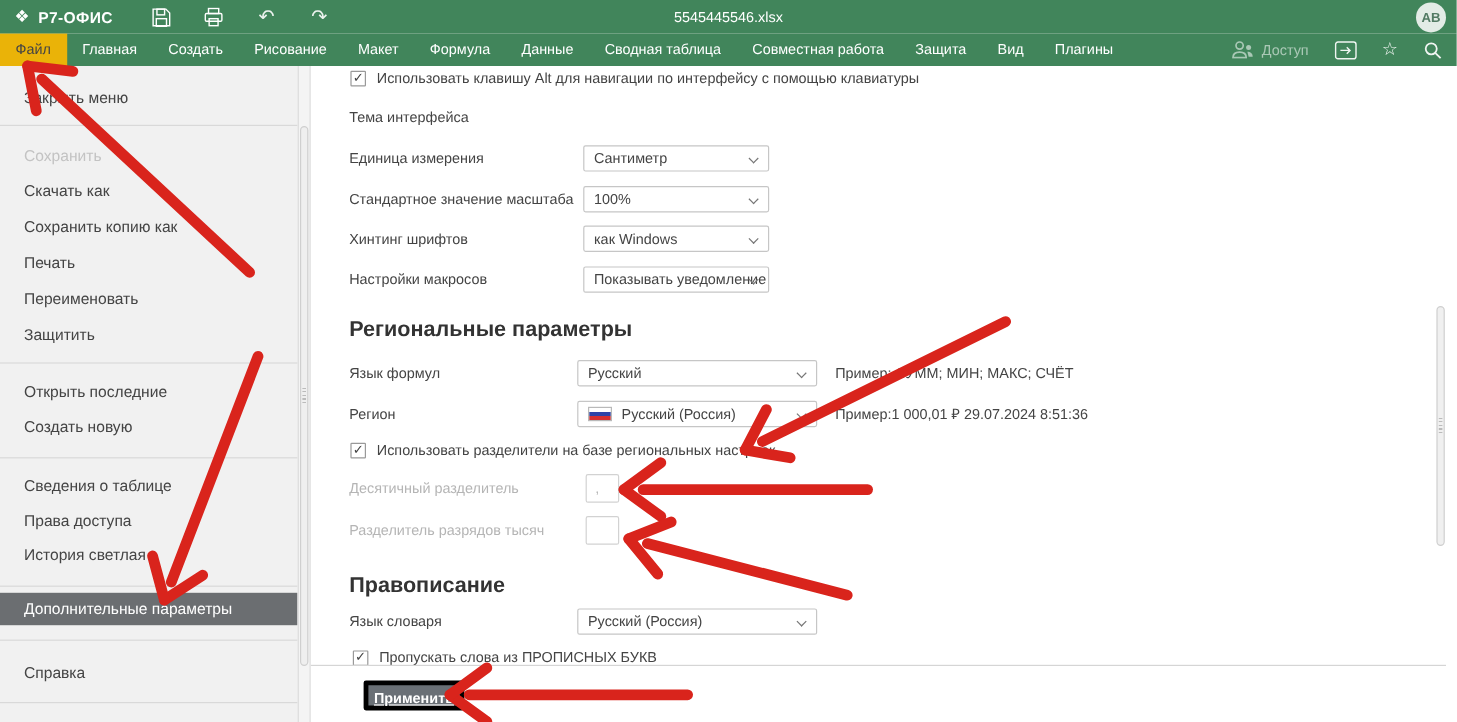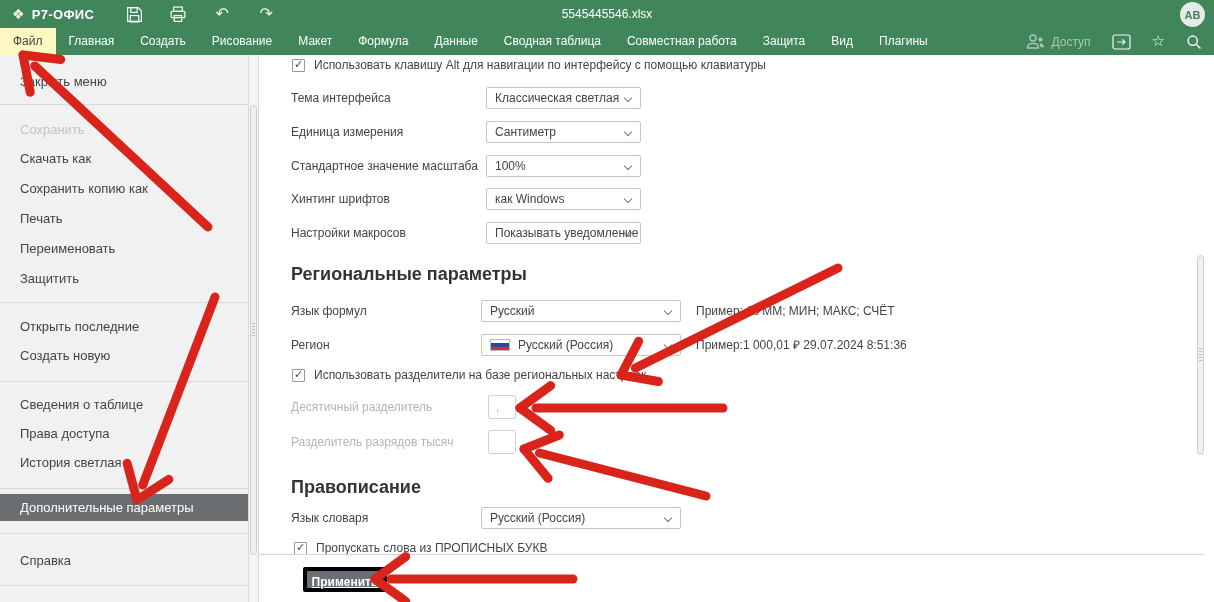--- a/index.html
+++ b/index.html
@@ -28,21 +28,21 @@
                text-align:center; color:#fff; font-size:12px; pointer-events:none; }
   .avatar { position:absolute; right:9px; top:2px; width:25px; height:25px; border-radius:50%;
             background:#e3ece6; color:#527a63; font-size:11px; font-weight:bold;
             display:flex; align-items:center; justify-content:center; cursor:pointer; }
 
   
   .tabbar { position:absolute; left:0; top:28px; width:1214px; height:27px;
             background:#41855b; display:flex; align-items:stretch; }
   .tabs { display:flex; }
   .tab { padding:0 13px; line-height:27px; color:#fff; font-size:12px; cursor:pointer; white-space:nowrap; }
-  .tab.active { background:#fef9c3; color:#444; }
+  .tab.active { background:#eab308; color:#444; }
   .tab-actions { position:absolute; right:12px; top:0; height:27px; display:flex; align-items:center; gap:21px; }
   .access { display:flex; align-items:center; gap:6px; color:rgba(255,255,255,.55); font-size:12px; cursor:pointer; }
   .tb-ic { display:flex; align-items:center; justify-content:center; cursor:pointer; color:rgba(255,255,255,.9); }
   .star-ic { font-family:"DejaVu Sans",sans-serif; font-size:15px; line-height:15px; color:rgba(255,255,255,.92); }
 
   
   .sidebar { position:absolute; left:0; top:55px; width:248px; height:547px; background:#f1f1f1; }
   .side-item { position:absolute; left:0; width:248px; height:28px; line-height:28px;
                padding-left:20px; font-size:13px; color:#444; cursor:pointer; white-space:nowrap; }
   .side-item.disabled { color:#c3c3c3; cursor:default; }
@@ -199,23 +199,20 @@
 
     <div class="cb-row" style="left:33px; top:3px">
       <span class="cb-box">
           <span class="cb-check">✓</span>
         </span>
       <span>Использовать клавишу Alt для навигации по интерфейсу с помощью клавиатуры</span>
     </div>
 
     <div class="row" style="top:32px">
       <span class="lbl">Тема интерфейса</span>
-      <div class="select">
-        <span>Классическая светлая</span><span class="caret"></span>
-      </div>
     </div>
 
     <div class="row" style="top:66px">
       <span class="lbl">Единица измерения</span>
       <div class="select">
         <span>Сантиметр</span><span class="caret"></span>
       </div>
     </div>
 
     <div class="row" style="top:100px">

